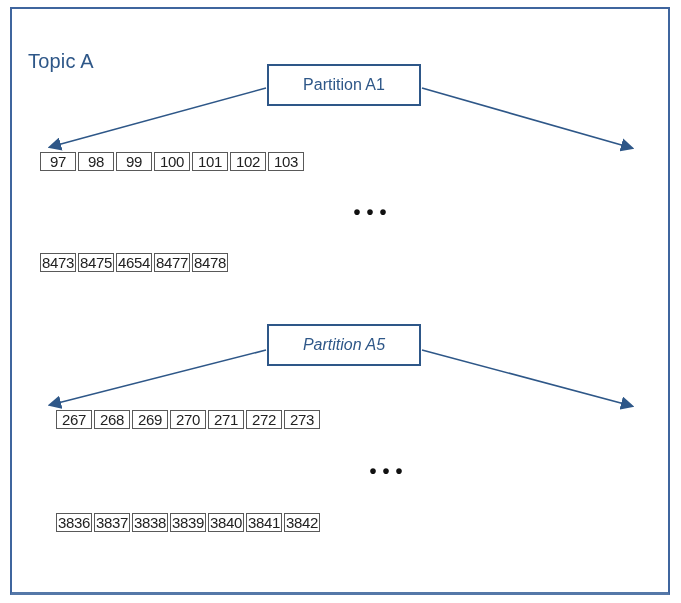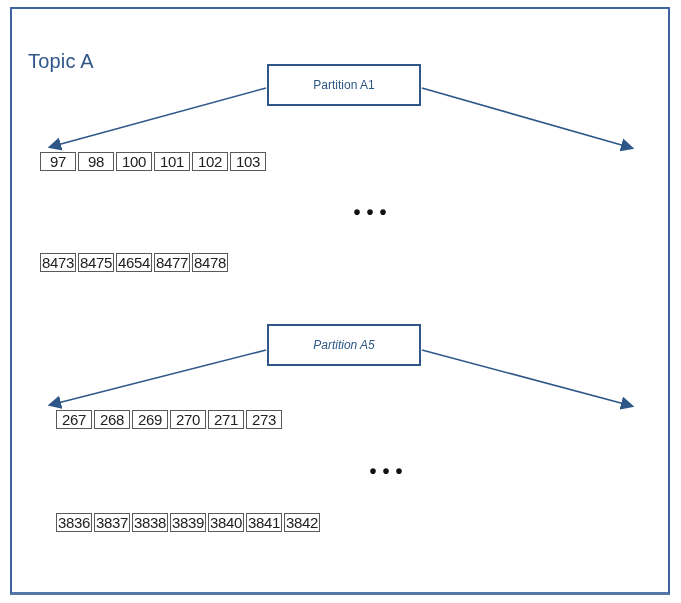--- a/index.html
+++ b/index.html
@@ -46,21 +46,21 @@
   .partition-label {
     position: absolute;
     width: 154px;
     height: 42px;
     box-sizing: border-box;
     border: 2px solid #2e5788;
     background: #ffffff;
     display: flex;
     align-items: center;
     justify-content: center;
-    font-size: 12px;
+    font-size: 16px;
     color: #2e5788;
   }
   .partition-label.a1 { left: 267px; top: 64px; }
   .partition-label.a5 { left: 267px; top: 324px; font-style: italic; }
   .cells-row {
     position: absolute;
     left: 40px;
     width: 660px;
     display: flex;
     align-items: stretch;
@@ -122,20 +122,21 @@
 
   <div class="partition-label a1">
     <span>Partition A1</span>
   </div>
 
   <div class="cells-row a1">
     <div class="cell-block">
 
     <div class="cell">97</div>
         <div class="cell">98</div>
+        <div class="cell">99</div>
         <div class="cell">100</div>
         <div class="cell">101</div>
         <div class="cell">102</div>
         <div class="cell">103</div>
       </div>
     <div class="ellipsis-zone">
       <span class="ellipsis">•••</span>
     </div>
     <div class="cell-block">
 
@@ -152,20 +153,21 @@
   </div>
 
   <div class="cells-row a5">
     <div class="cell-block">
 
     <div class="cell">267</div>
         <div class="cell">268</div>
         <div class="cell">269</div>
         <div class="cell">270</div>
         <div class="cell">271</div>
+        <div class="cell">272</div>
         <div class="cell">273</div>
       </div>
     <div class="ellipsis-zone">
       <span class="ellipsis">•••</span>
     </div>
     <div class="cell-block">
 
     <div class="cell">3836</div>
         <div class="cell">3837</div>
         <div class="cell">3838</div>

